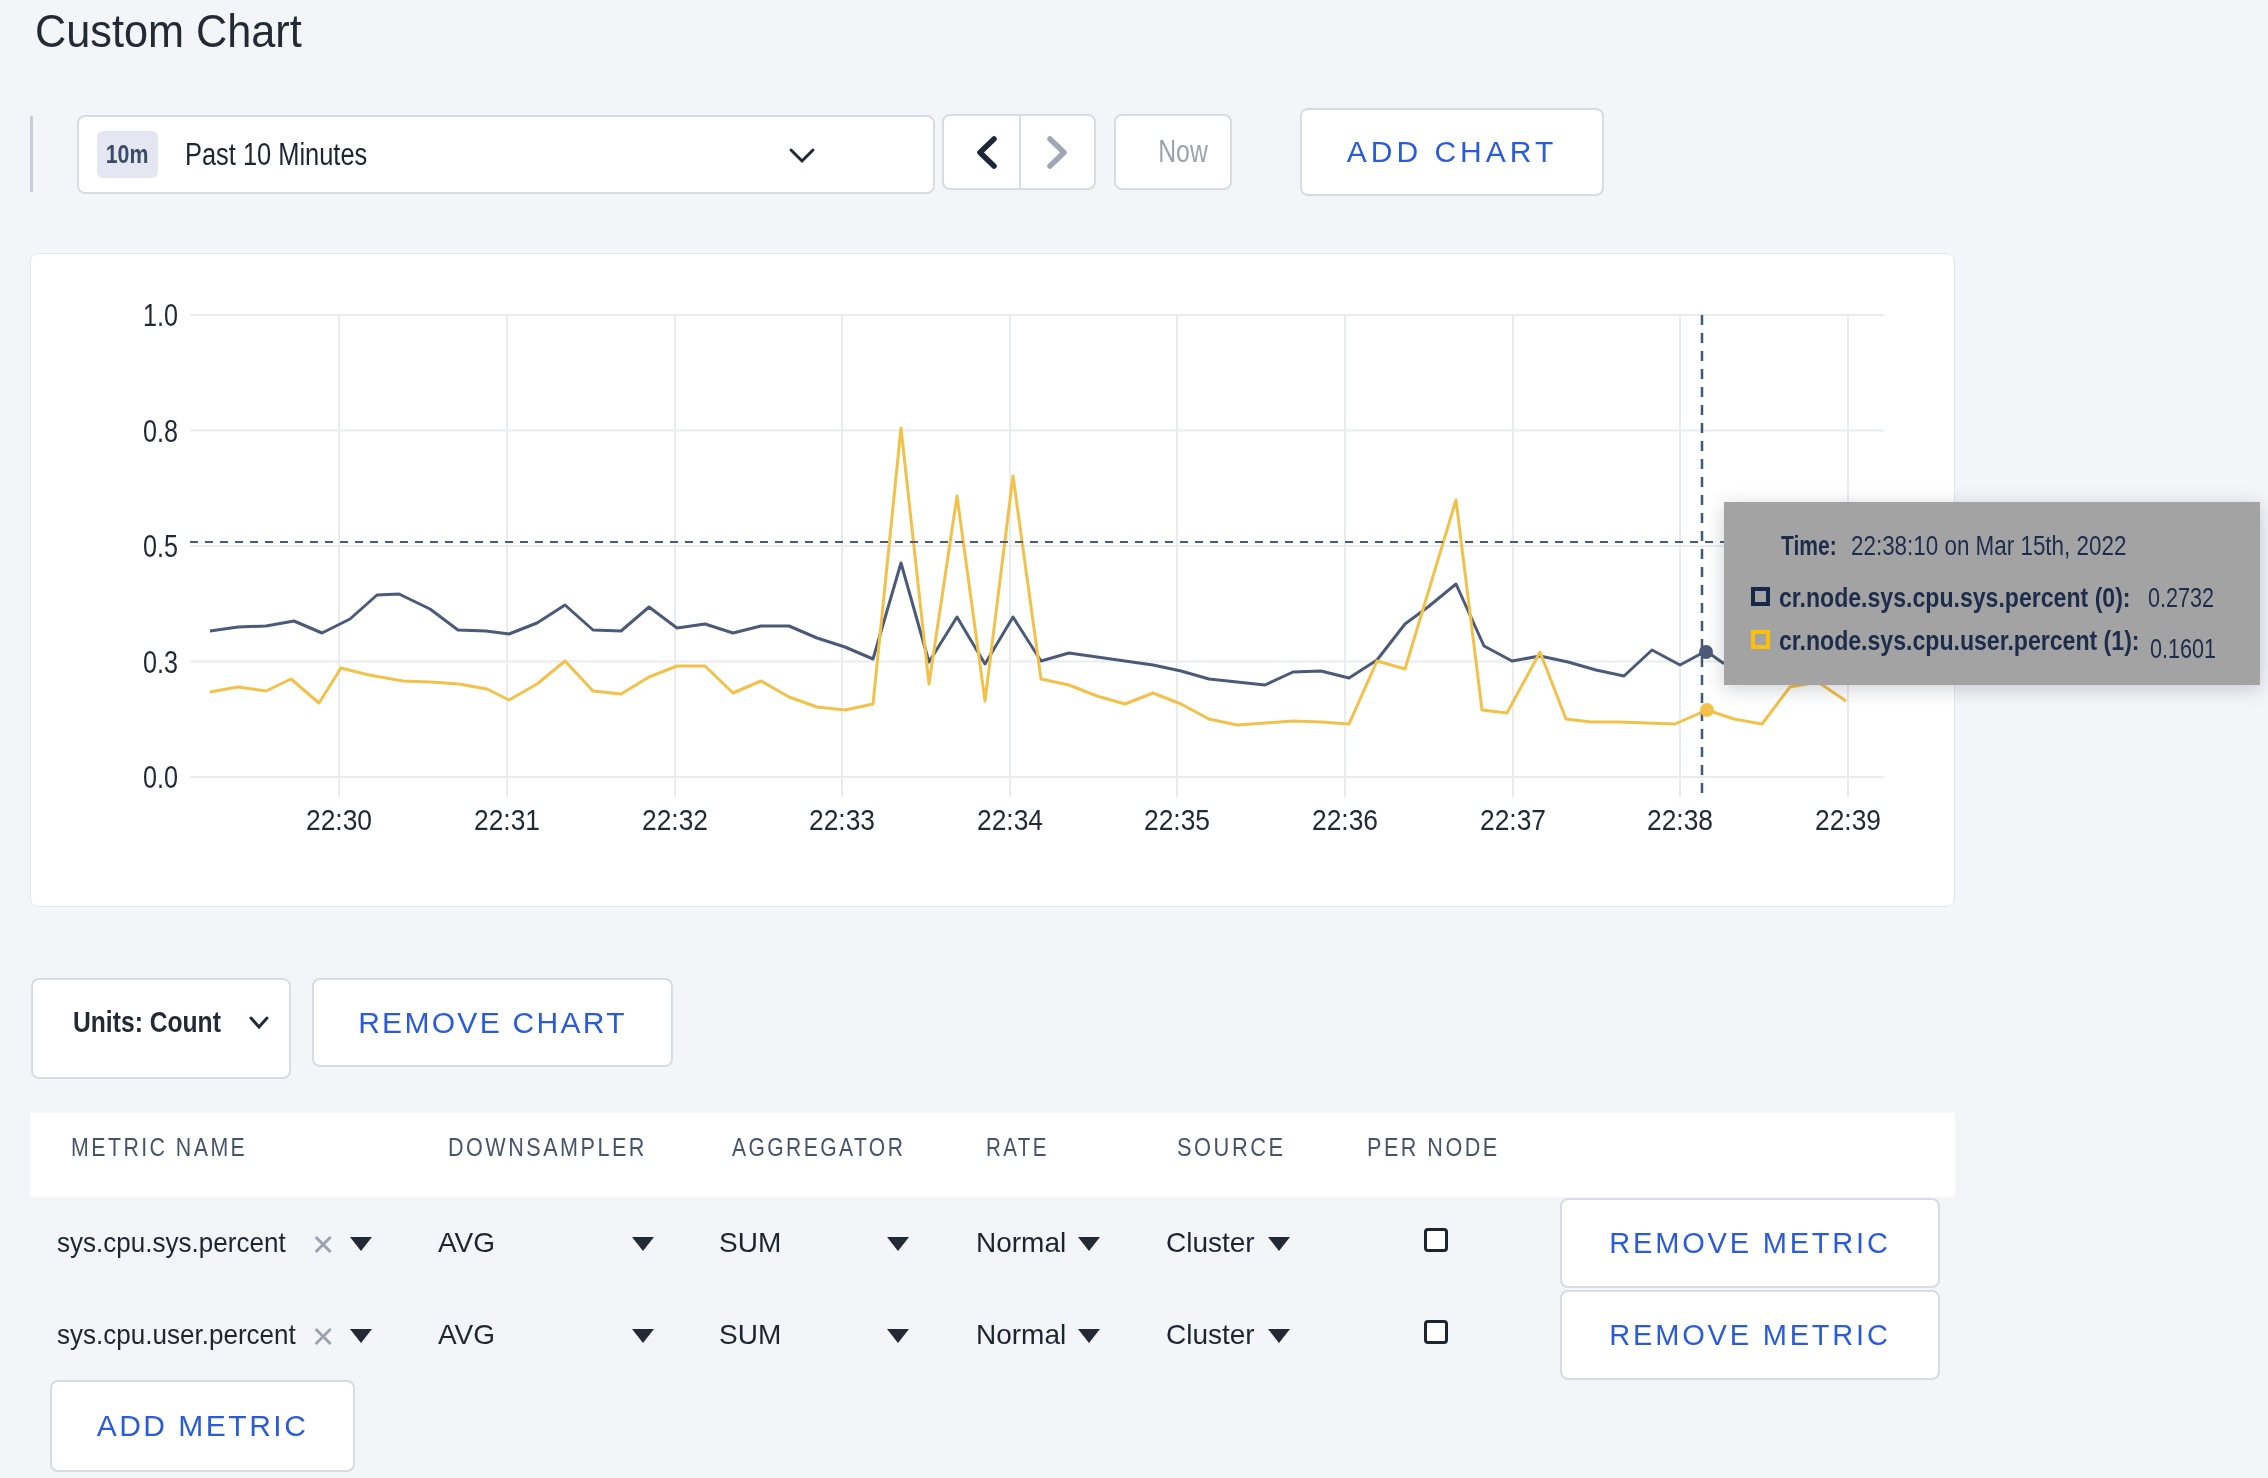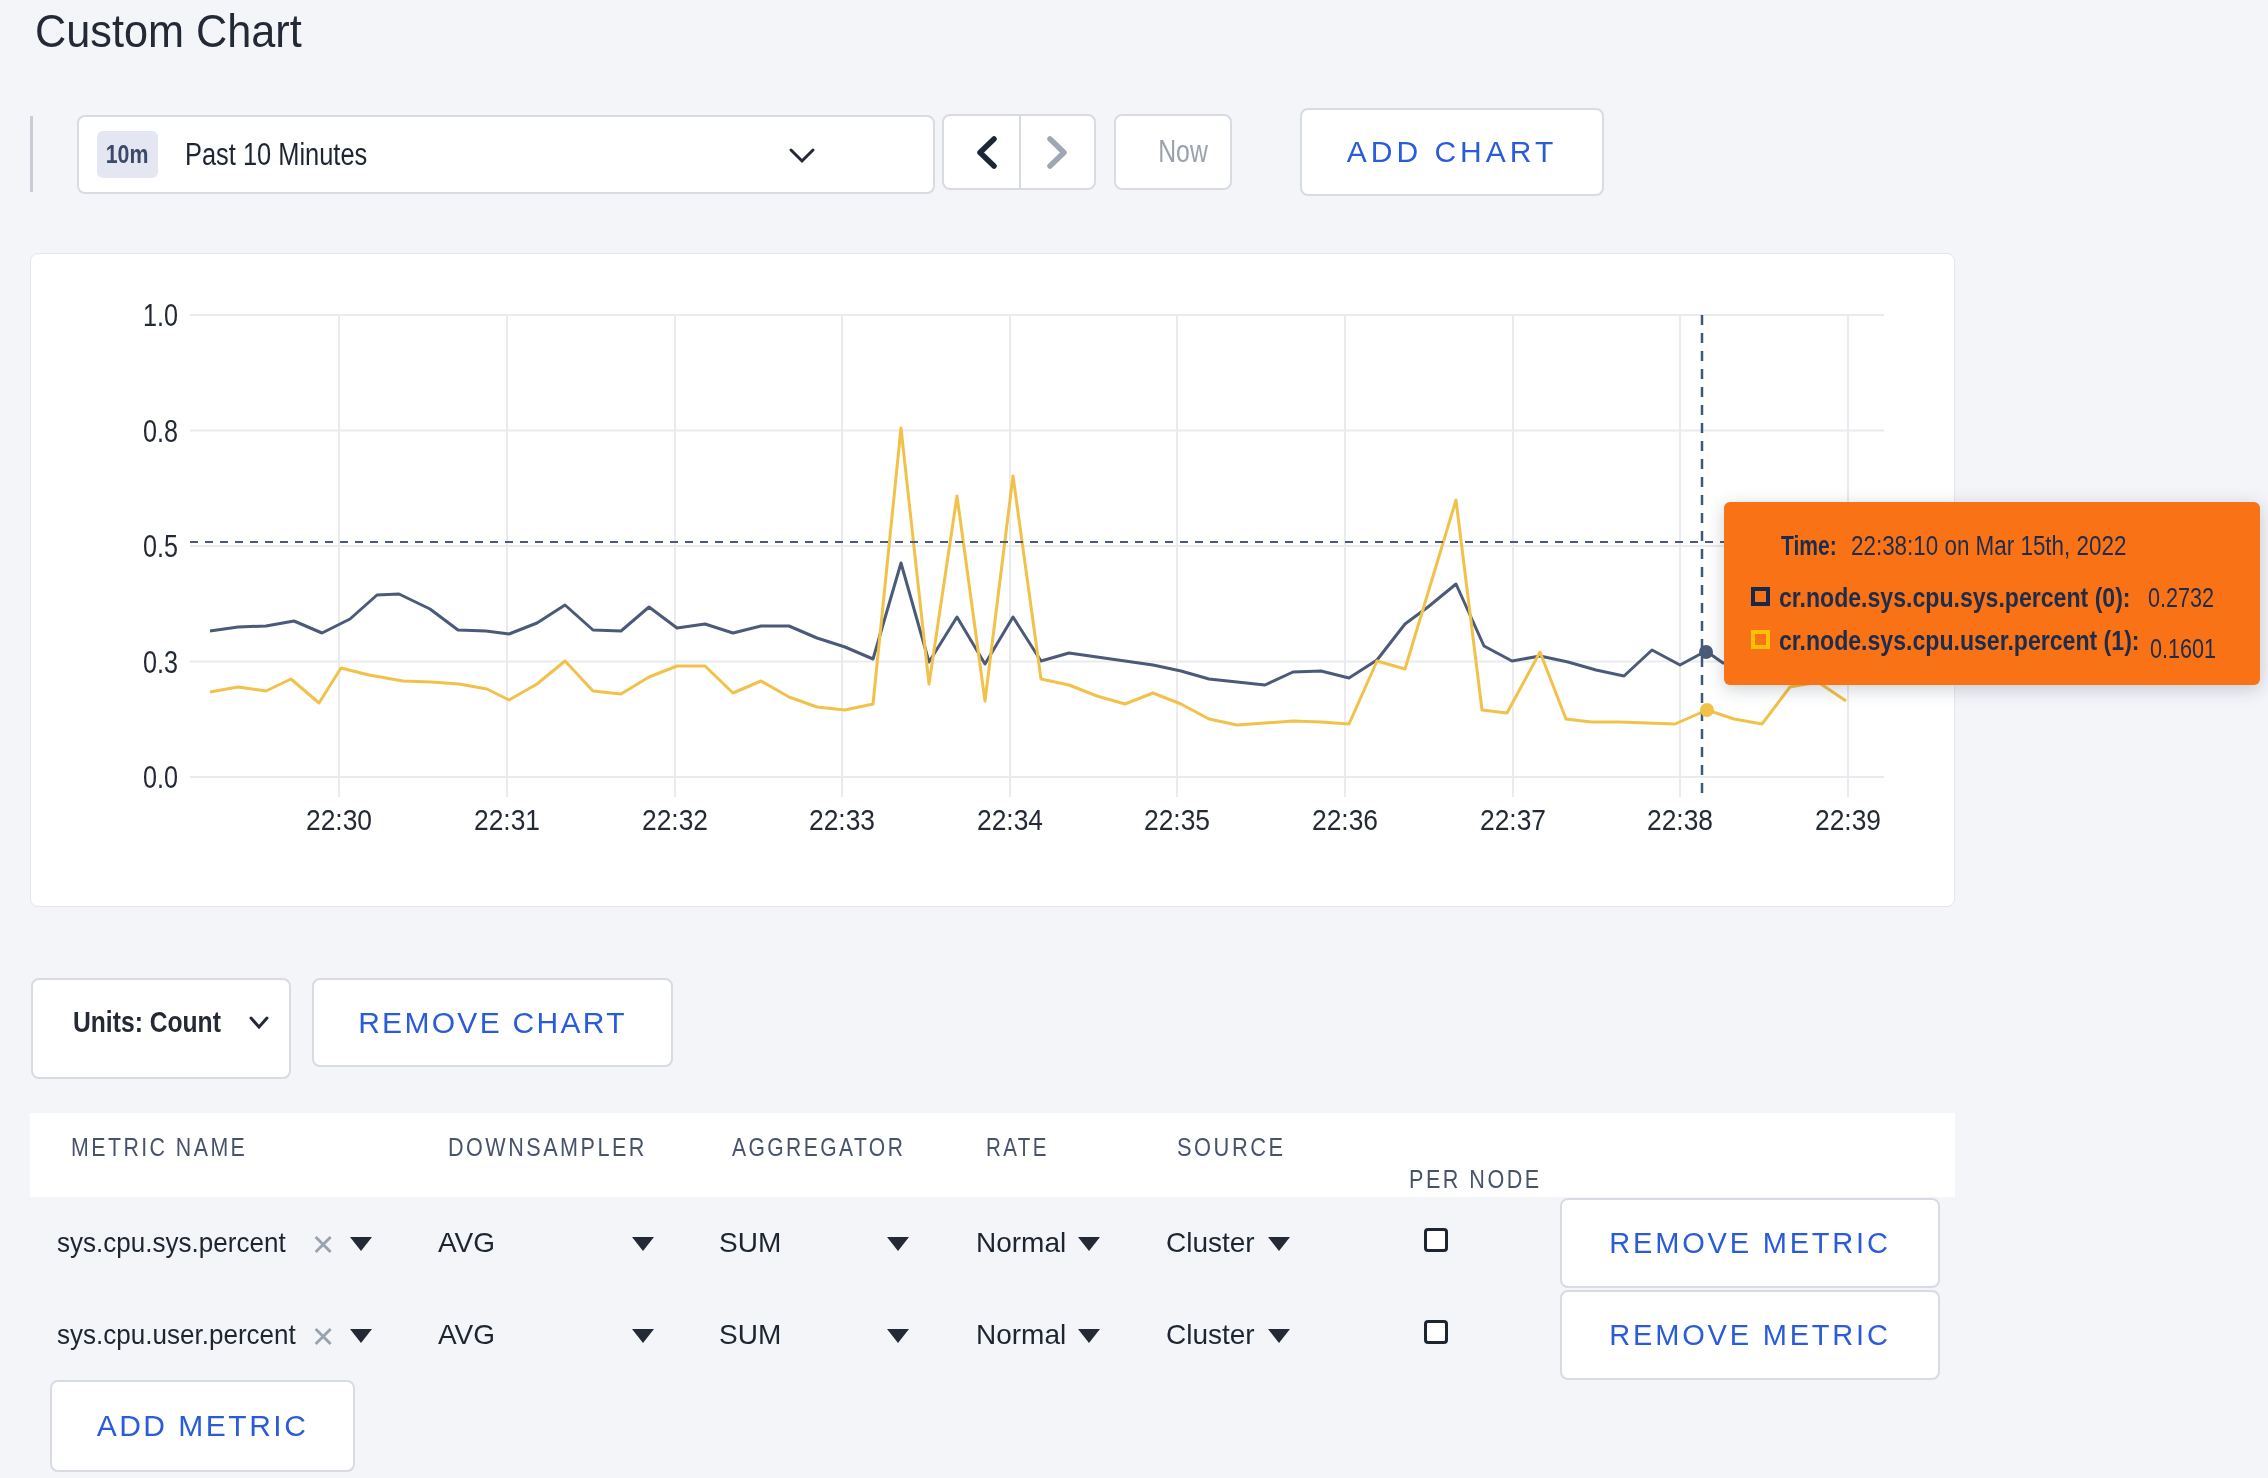--- a/index.html
+++ b/index.html
@@ -78,21 +78,21 @@
     <text x="1818" y="577" textLength="66" lengthAdjust="spacingAndGlyphs">22:39</text>
   </g>
   <polyline fill="none" stroke="#4a5a78" stroke-width="3" stroke-linejoin="round" points="180,378 208,374 236,373 264,368 292,380 320,366 347,342 369,341 400,356 428,377 456,378 479,381 507,370 535,352 563,377 591,378 619,354 647,375 675,371 703,380 731,373 759,373 787,385 815,394 843,406 871,310 899,409 927,364 955,411 983,364 1011,408 1039,400 1067,404 1095,408 1123,412 1151,418 1179,426 1207,429 1235,432 1263,419 1291,418 1319,425 1347,407 1375,371 1398,354 1426,331 1454,393 1482,408 1510,403 1538,409 1566,417 1594,423 1622,397 1650,412 1676,398 1693,410 1720,407 1760,399 1816,407"></polyline>
   <polyline fill="none" stroke="#f2c14a" stroke-width="3" stroke-linejoin="round" points="180,439 208,434 236,438 261,426 289,450 311,415 339,422 373,428 401,429 429,431 457,436 479,447 507,431 535,408 563,438 591,441 619,424 647,413 675,413 703,440 731,428 759,444 787,454 815,457 843,451 871,175 899,431 927,243 955,448 983,223 1011,426 1039,432 1067,443 1095,451 1123,440 1151,451 1179,466 1207,472 1235,470 1263,468 1291,469 1319,471 1347,408 1375,416 1426,247 1452,457 1477,460 1510,399 1536,466 1561,469 1589,469 1617,470 1645,471 1677,457 1704,466 1732,471 1760,434 1788,429 1816,448"></polyline>
   <line x1="160" y1="289" x2="1854" y2="289" stroke="#4a5a78" stroke-width="2" stroke-dasharray="8 7"></line>
   <line x1="1672" y1="62" x2="1672" y2="544" stroke="#3f5878" stroke-width="2.5" stroke-dasharray="10 8"></line>
   <circle cx="1676" cy="399" r="7" fill="#4a5a78"></circle>
   <circle cx="1677" cy="457" r="7" fill="#f2c14a"></circle>
 </svg>
 
-<div class="abs" style="left:1724px; top:502px; width:536px; height:183px; background:#f97316; border-radius:6px; box-shadow:0 4px 18px rgba(30,40,60,0.22); z-index:5; font-size:27px; color:#1e2c4c;">
+<div class="abs" style="left:1724px; top:502px; width:536px; height:183px; background:#a3a3a3; border-radius:0; box-shadow:0 4px 18px rgba(30,40,60,0.22); z-index:5; font-size:27px; color:#1e2c4c;">
   <span class="abs" style="left:57px; top:29px; font-weight:bold;"><span class="sx" style="transform:scaleX(0.78);">Time:</span></span>
   <span class="abs" style="left:127px; top:29px;"><span class="sx" style="transform:scaleX(0.83);">22:38:10 on Mar 15th, 2022</span></span>
   <div class="abs" style="left:27px; top:85px; width:19px; height:19px; border:4px solid #16294b;"></div>
   <span class="abs" style="left:55px; top:81px; font-weight:bold;"><span class="sx" style="transform:scaleX(0.855);">cr.node.sys.cpu.sys.percent (0):</span></span>
   <span class="abs" style="left:424px; top:81px;"><span class="sx" style="transform:scaleX(0.8);">0.2732</span></span>
   <div class="abs" style="left:27px; top:128px; width:19px; height:19px; border:4px solid #fdc008;"></div>
   <span class="abs" style="left:55px; top:124px; font-weight:bold;"><span class="sx" style="transform:scaleX(0.855);">cr.node.sys.cpu.user.percent (1):</span></span>
   <span class="abs" style="left:426px; top:132px;"><span class="sx" style="transform:scaleX(0.8);">0.1601</span></span>
 </div>
 
@@ -104,21 +104,21 @@
 </div>
 <div class="abs btn" style="left:312px; top:978px; width:361px; height:89px; text-align:center; line-height:85px; font-size:30px; letter-spacing:2.3px;"><span class="blue cx">REMOVE CHART</span></div>
 
 <div class="abs" style="left:30px; top:1113px; width:1925px; height:84px; background:#fff;"></div>
 <div class="abs" style="left:0; top:1132px; width:2268px; font-size:26px; letter-spacing:3px; color:#47536b;">
   <span class="abs" style="left:71px;"><span class="sx" style="transform:scaleX(0.82);">METRIC NAME</span></span>
   <span class="abs" style="left:448px;"><span class="sx" style="transform:scaleX(0.83);">DOWNSAMPLER</span></span>
   <span class="abs" style="left:732px;"><span class="sx" style="transform:scaleX(0.81);">AGGREGATOR</span></span>
   <span class="abs" style="left:986px;"><span class="sx" style="transform:scaleX(0.79);">RATE</span></span>
   <span class="abs" style="left:1177px;"><span class="sx" style="transform:scaleX(0.84);">SOURCE</span></span>
-  <span class="abs" style="left:1409px;margin-top:32px;"><span class="sx" style="transform:scaleX(0.83);">PER NODE</span></span>
+  <span class="abs" style="left:1367px;"><span class="sx" style="transform:scaleX(0.83);">PER NODE</span></span>
 </div>
 
 <div class="abs" style="left:0; top:1227px; width:2268px; font-size:28px; color:#1d2531;">
   <span class="abs" style="left:57px;"><span class="sx" style="transform:scaleX(0.93);">sys.cpu.sys.percent</span></span>
   <span class="abs" style="left:311px; top:1px; color:#9aa3ad; font-size:29px;">✕</span>
   <span class="abs" style="left:350px; top:10px; width:0; height:0; border-left:11px solid transparent; border-right:11px solid transparent; border-top:14px solid #242a35;"></span>
   <span class="abs" style="left:438px;">AVG</span>
   <span class="abs" style="left:632px; top:10px; width:0; height:0; border-left:11px solid transparent; border-right:11px solid transparent; border-top:14px solid #242a35;"></span>
   <span class="abs" style="left:719px;">SUM</span>
   <span class="abs" style="left:887px; top:10px; width:0; height:0; border-left:11px solid transparent; border-right:11px solid transparent; border-top:14px solid #242a35;"></span>

